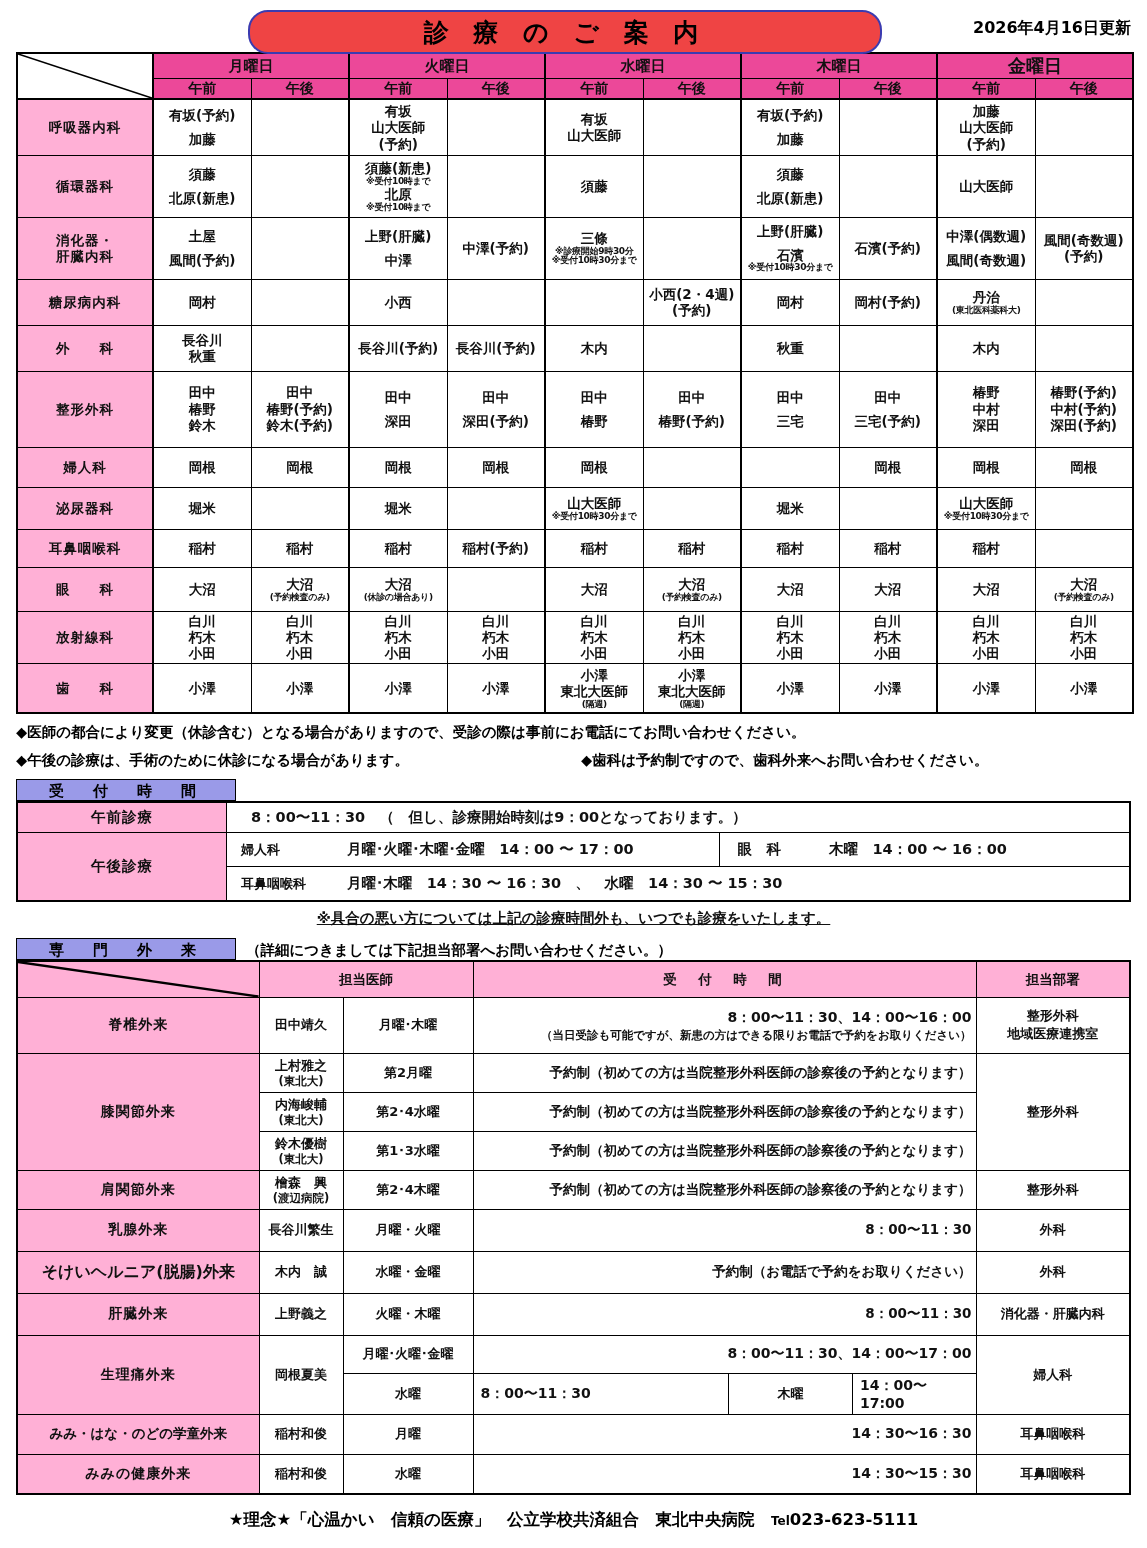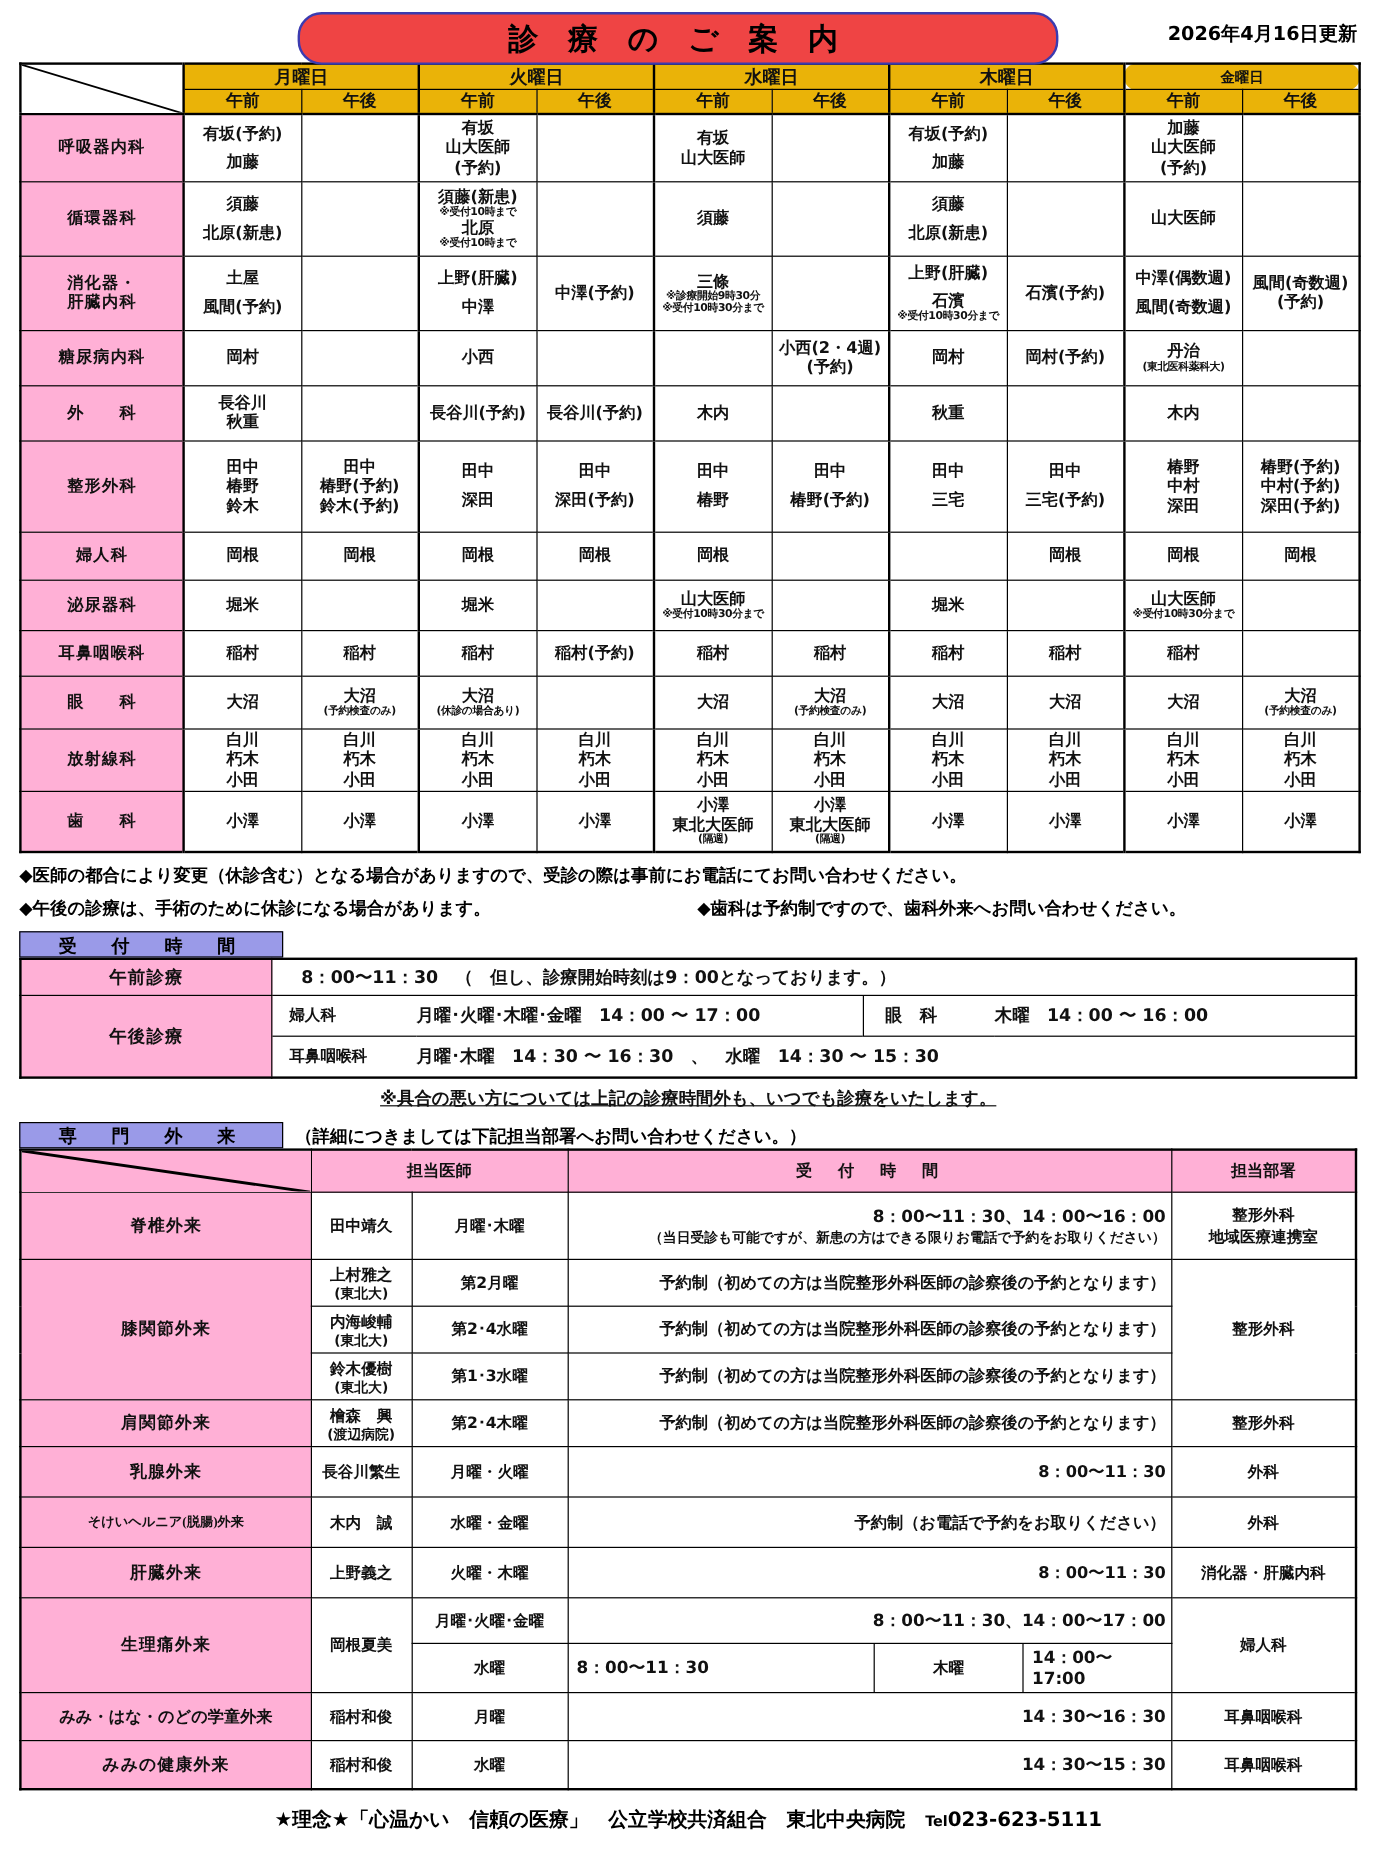--- a/index.html
+++ b/index.html
@@ -28,21 +28,21 @@
   
   table{border-collapse:collapse;width:100%;table-layout:fixed;}
   .main-table{border:2.5px solid #000;}
   .main-table td,.main-table th{
     border:1px solid #000;
     text-align:center;vertical-align:middle;
     font-size:13.5px;font-weight:bold;color:#111;
     padding:1px 0;
     line-height:1.22;
   }
-  .pinkhdr{background:#eab308;}
+  .pinkhdr{background:#ec4899;}
   .pinkrow{background:#ffb0d6;font-size:14.5px;letter-spacing:1px;}
   .thickL{border-left:2.5px solid #000 !important;}
   .thickB{border-bottom:2.5px solid #000 !important;}
 
   .corner{
     background:#fff;position:relative;padding:0;
   }
   .corner .diag{
     position:absolute;inset:0;width:100%;height:100%;
   }
@@ -117,21 +117,21 @@
       <tr>
         <td class="corner thickB" rowspan="2">
           <svg class="diag" viewBox="0 0 136 72" preserveAspectRatio="none">
             <line x1="0" y1="0" x2="136" y2="72" stroke="#000" stroke-width="2.5"></line>
           </svg>
         </td>
         <td class="pinkhdr thickL" colspan="2" style="font-size:15px;">月曜日</td>
         <td class="pinkhdr thickL" colspan="2" style="font-size:15px;">火曜日</td>
         <td class="pinkhdr thickL" colspan="2" style="font-size:15px;">水曜日</td>
         <td class="pinkhdr thickL" colspan="2" style="font-size:15px;">木曜日</td>
-        <td class="pinkhdr thickL" colspan="2" style="font-size:12px;border-radius:10px;">金曜日</td>
+        <td class="pinkhdr thickL" colspan="2" style="font-size:18px;">金曜日</td>
       </tr>
       <tr id="period-row">
           <td class="pinkhdr thickB thickL" style="font-size: 14px;">午前</td>
           <td class="pinkhdr thickB" style="font-size: 14px;">午後</td>
           <td class="pinkhdr thickB thickL" style="font-size: 14px;">午前</td>
           <td class="pinkhdr thickB" style="font-size: 14px;">午後</td>
           <td class="pinkhdr thickB thickL" style="font-size: 14px;">午前</td>
           <td class="pinkhdr thickB" style="font-size: 14px;">午後</td>
           <td class="pinkhdr thickB thickL" style="font-size: 14px;">午前</td>
           <td class="pinkhdr thickB" style="font-size: 14px;">午後</td>
@@ -666,21 +666,21 @@
           <td class="t13">整形外科</td>
         </tr>
         <tr style="height: 42px;">
           <td class="pk dept" style="">乳腺外来</td>
           <td class="t13">長谷川繁生</td>
           <td class="t13">月曜・火曜</td>
           <td class="left">8：00〜11：30</td>
           <td class="t13">外科</td>
         </tr>
         <tr style="height: 42px;">
-          <td class="pk dept" style="font-size:11px;letter-spacing:0;font-family:Liberation Serif, serif;">そけいヘルニア(脱腸)外来</td>
+          <td class="pk dept" style="font-size:16px;letter-spacing:0;">そけいヘルニア(脱腸)外来</td>
           <td class="t13">木内　誠</td>
           <td class="t13">水曜・金曜</td>
           <td class="left">予約制（お電話で予約をお取りください）</td>
           <td class="t13">外科</td>
         </tr>
         <tr style="height: 42px;">
           <td class="pk dept" style="">肝臓外来</td>
           <td class="t13">上野義之</td>
           <td class="t13">火曜・木曜</td>
           <td class="left">8：00〜11：30</td>

